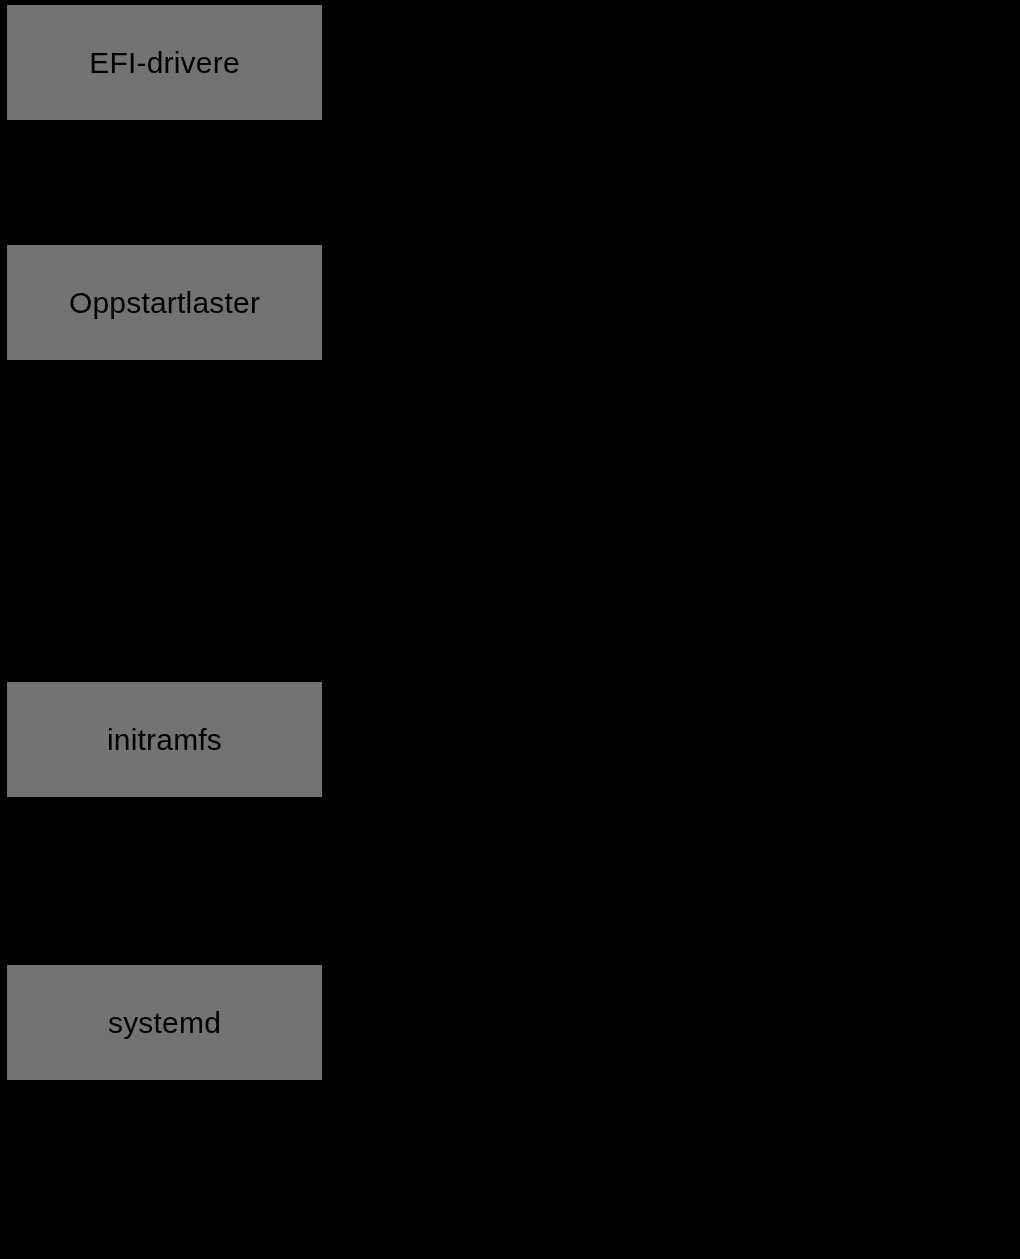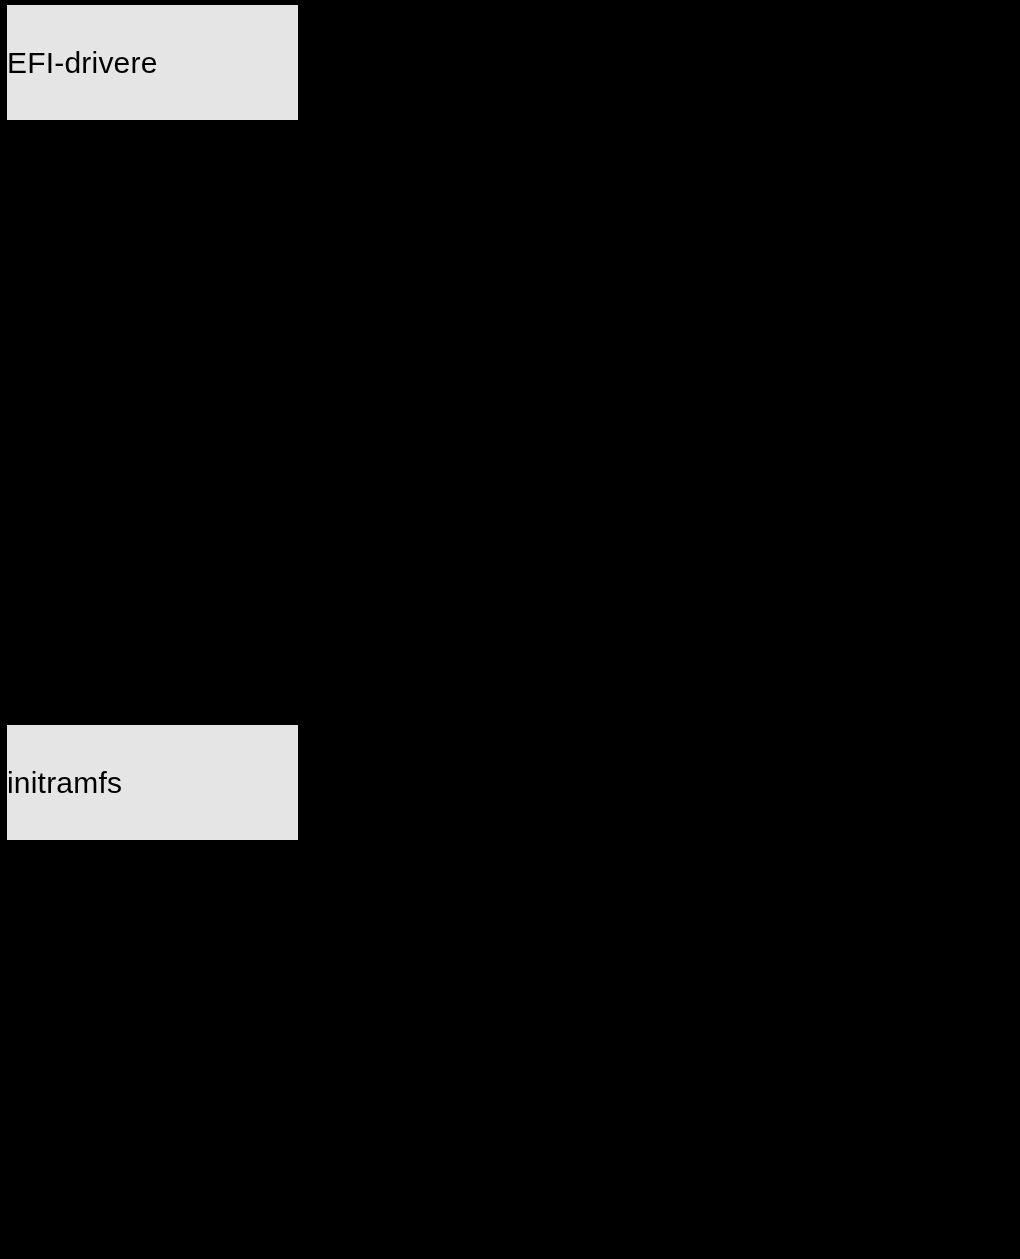--- a/index.html
+++ b/index.html
@@ -14,53 +14,59 @@
   #canvas {
     position: relative;
     width: 1020px;
     height: 1259px;
     background: #000000;
     overflow: hidden;
   }
   .stage-box {
     position: absolute;
     left: 7px;
-    width: 291px;
+    width: 315px;
     height: 115px;
-    background: #e5e5e5;
+    background: #737373;
     box-sizing: border-box;
     display: flex;
     align-items: center;
-    justify-content: flex-start;
+    justify-content: center;
   }
   .stage-label {
     color: #000000;
     font-family: "Liberation Sans", "DejaVu Sans", sans-serif;
     font-size: 30px;
     font-weight: 400;
     line-height: 1;
     letter-spacing: 0.2px;
     white-space: nowrap;
     text-align: center;
   }
   .stage-1 { top: 5px; }
   .stage-2 { top: 245px; }
   .stage-3 { top: 485px; }
-  .stage-4 { top: 725px; }
+  .stage-4 { top: 682px; }
   .stage-5 { top: 965px; }
 </style>
 </head>
 <body>
 
 <div id="canvas">
 
   <div class="stage-box stage-1">
     <span class="stage-label">EFI-drivere</span>
   </div>
 
+  <div class="stage-box stage-2">
+    <span class="stage-label">Oppstartlaster</span>
+  </div>
 
 
   <div class="stage-box stage-4">
     <span class="stage-label">initramfs</span>
   </div>
 
+  <div class="stage-box stage-5">
+    <span class="stage-label">systemd</span>
+  </div>
 
 </div>
 
 </body></html>

